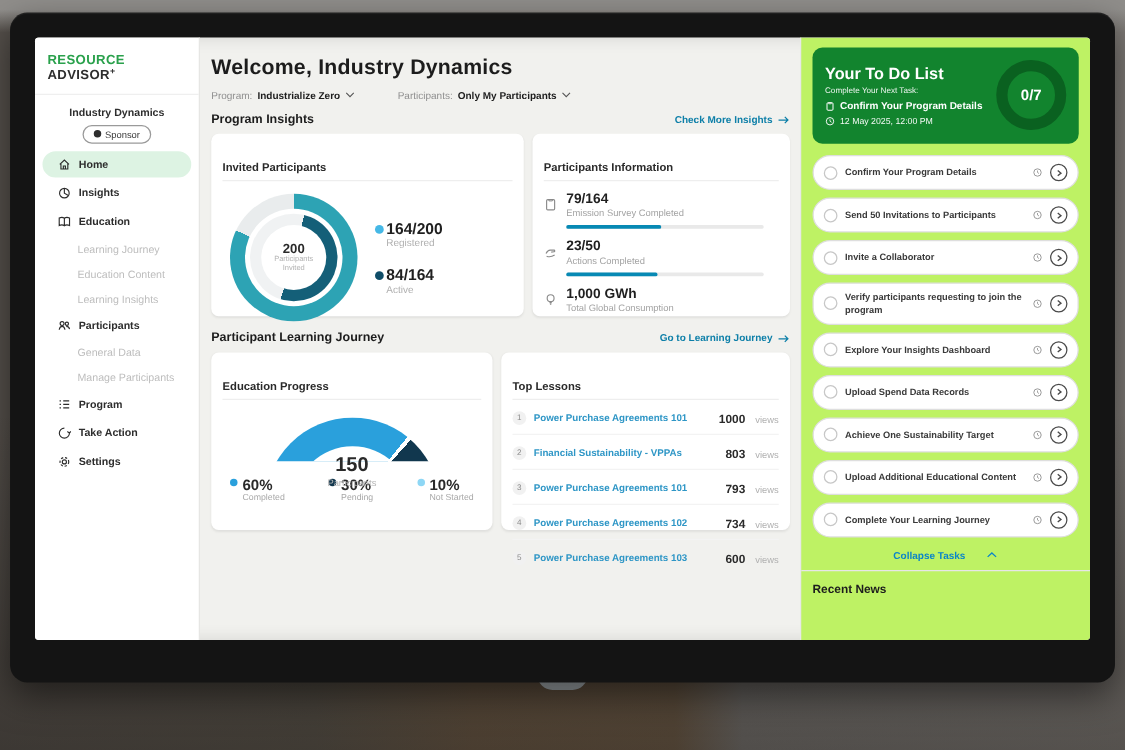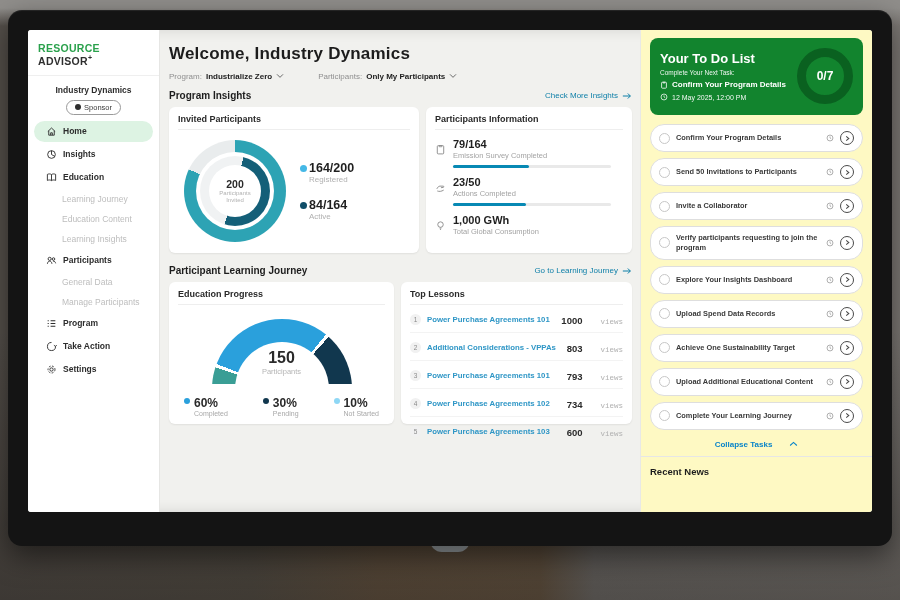--- a/index.html
+++ b/index.html
@@ -42,24 +42,24 @@
   .nav-sub { padding:5px 12px 5px 34px; font-size:8.5px; color:#bdbdbd; cursor:pointer; }
   
   .main { flex:1; padding:12px 8px 0 9px; min-width:0; }
   .h1 { font-size:17px; font-weight:700; color:#1c1c1c; margin:2px 0 8px; letter-spacing:.2px; }
   .filters { display:flex; gap:34px; align-items:center; margin-bottom:4px; }
   .filter { display:flex; align-items:center; gap:4px; font-size:8px; color:#8f8f8f; cursor:pointer; }
   .filter b { color:#1d1d1d; font-size:8px; }
   .chev svg { width:8px; height:6px; }
   .sec-row { display:flex; justify-content:space-between; align-items:center; margin-top:9px; margin-bottom:6px; }
   .sec-title { font-size:10px; font-weight:700; color:#1d1d1d; }
-  .sec-link { display:flex; align-items:center; gap:4px; font-size:8px; font-weight:400; color:#0d7fa8; cursor:pointer; }
+  .sec-link { display:flex; align-items:center; gap:4px; font-size:8px; font-weight:700; color:#0d7fa8; cursor:pointer; }
   .sec-link svg { width:10px; height:8px; }
   .cards { display:flex; gap:7px; }
-  .card { background:#fff; border-radius:6px; box-shadow:0 1px 2px rgba(0,0,0,.07); padding:7px 9px; }
+  .card { background:#fff; border-radius:6px; box-shadow:0 1px 2px rgba(0,0,0,.07); padding:22px 9px; }
   .card-title { font-size:9px; font-weight:700; color:#2a2a2a; padding-bottom:5px; border-bottom:1px solid #eeeeee; }
   
   .card-invited { flex:0 0 250px; height:146px; }
   .invited-body { display:flex; align-items:center; gap:14px; padding:10px 2px 0 6px; }
   .donut { position:relative; width:102px; height:102px; flex-shrink:0; }
   .donut .outer { position:absolute; inset:0; border-radius:50%; }
   .donut .gap1 { position:absolute; inset:12px; background:#fff; border-radius:50%; }
   .donut .inner { position:absolute; inset:16px; border-radius:50%; }
   .donut .center { position:absolute; inset:25px; background:#fff; border-radius:50%;
     display:flex; flex-direction:column; align-items:center; justify-content:center; text-align:center; }
@@ -94,23 +94,23 @@
   .gleg .lval { font-size:12px; font-weight:700; color:#2a2a2a; }
   .gleg .llab { font-size:7px; color:#a8a8a8; }
   
   .card-lessons { flex:1; height:142px; }
   .lesson { display:flex; align-items:center; gap:6px; padding:5px 0 4px; border-bottom:1px solid #f3f3f3; }
   .lesson:last-child { border-bottom:none; }
   .rank { width:11px; height:11px; border-radius:50%; background:#f1f1f1; color:#8a8a8a;
     font-size:6.5px; display:flex; align-items:center; justify-content:center; flex-shrink:0; }
   .ltitle { flex:1; font-size:7.8px; font-weight:600; color:#2e96c6; cursor:pointer; white-space:nowrap; overflow:hidden; }
   .views b { font-size:9.5px; font-weight:700; color:#2a2a2a; }
-  .views span { font-size:7.5px; color:#b0b0b0; margin-left:18px;font-family:Liberation Mono, monospace; }
-  
-  .rpanel { width:232px; background:#fef9c3; border-left:1px solid #e8e8e6; padding:8px 9px 0; flex-shrink:0;
+  .views span { font-size:7.5px; color:#b0b0b0; margin-left:8px; }
+  
+  .rpanel { width:232px; background:#bef264; border-left:1px solid #e8e8e6; padding:8px 9px 0; flex-shrink:0;
     display:flex; flex-direction:column; }
   .todo-card { background:#12842e; border-radius:8px; padding:10px 10px 11px; color:#fff;
     display:flex; align-items:center; gap:6px; }
   .todo-left { flex:1; min-width:0; }
   .todo-title { font-size:13px; font-weight:700; margin-bottom:3px; }
   .todo-sub { font-size:6.5px; opacity:.92; margin-bottom:4px; }
   .todo-next { display:flex; align-items:center; gap:4px; font-size:8px; font-weight:700; margin-bottom:4px; }
   .todo-due { display:flex; align-items:center; gap:4px; font-size:7px; opacity:.95; }
   .ic-white svg { width:8px; height:8px; display:block; }
   .todo-ring { width:56px; height:56px; border-radius:50%; border:9px solid #0a6120; flex-shrink:0;
@@ -370,21 +370,21 @@
 
         <div class="card card-lessons">
           <div class="card-title">Top Lessons</div>
           <div class="lesson">
             <span class="rank">1</span>
             <span class="ltitle">Power Purchase Agreements 101</span>
             <span class="views"><b>1000</b><span>views</span></span>
           </div>
           <div class="lesson">
             <span class="rank">2</span>
-            <span class="ltitle">Additional Considerations - VPPAs</span>
+            <span class="ltitle">Financial Sustainability - VPPAs</span>
             <span class="views"><b>803</b><span>views</span></span>
           </div>
           <div class="lesson">
             <span class="rank">3</span>
             <span class="ltitle">Power Purchase Agreements 101</span>
             <span class="views"><b>793</b><span>views</span></span>
           </div>
           <div class="lesson">
             <span class="rank">4</span>
             <span class="ltitle">Power Purchase Agreements 102</span>

